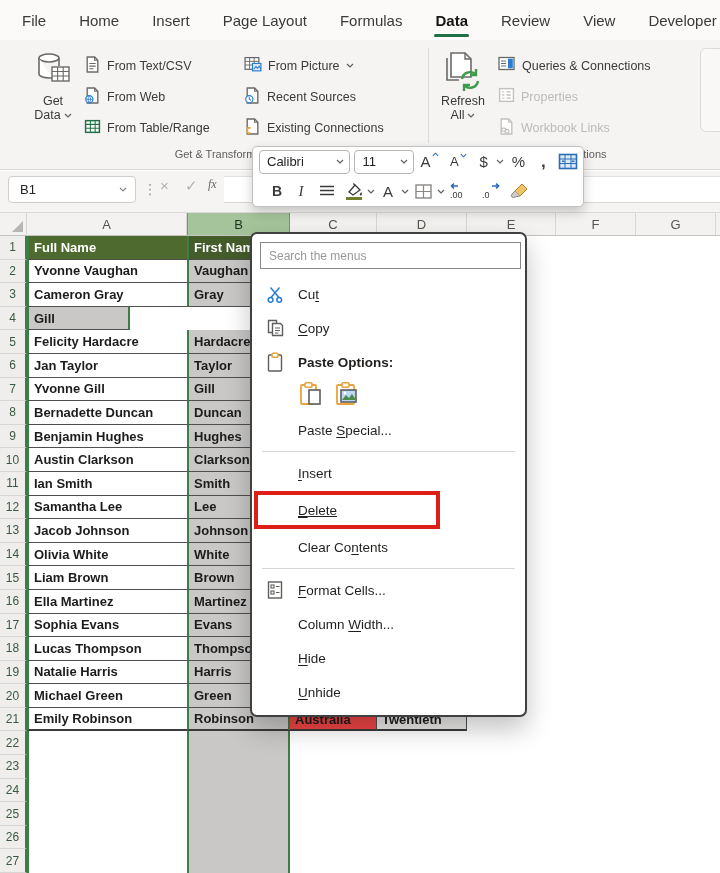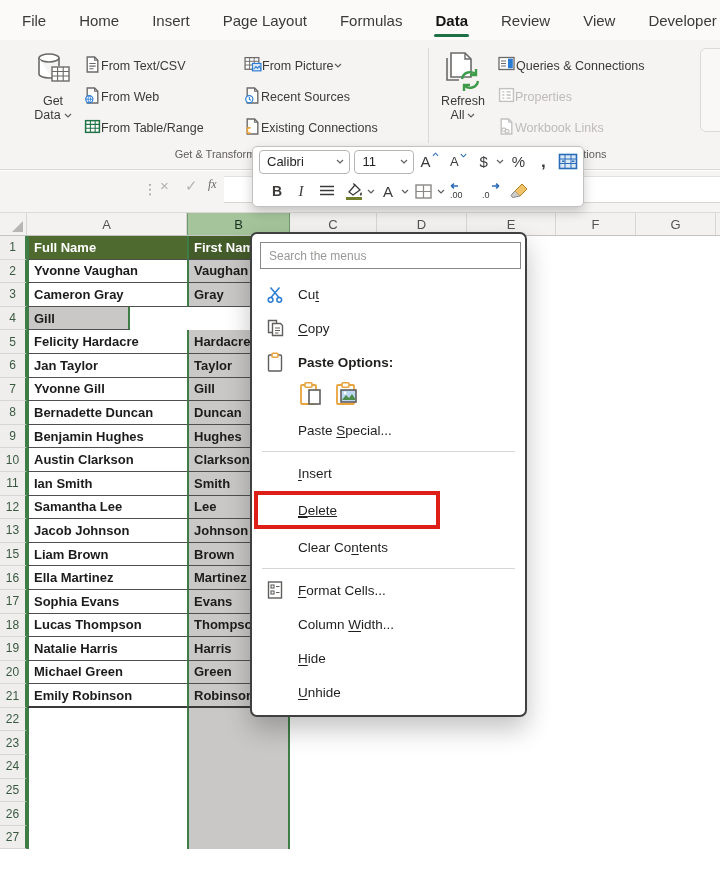--- a/index.html
+++ b/index.html
@@ -15,21 +15,21 @@
                        background:#1e7145; border-radius:2px; }
 
   
   .ribbon { position:absolute; top:40px; left:0; right:0; height:130px; background:#f6f4f3;
             border-bottom:1px solid #d8d6d4; }
   .bigbtn { position:absolute; top:8px; width:58px; text-align:center; font-size:12.5px; color:#3b3a39; }
   .bigbtn .bico { height:44px; display:flex; align-items:center; justify-content:center; }
   .bigbtn .l1 { margin-top:2px; }
   .bigbtn .l2 { display:flex; align-items:center; justify-content:center; gap:3px; }
   .smallcol { position:absolute; top:10px; display:flex; flex-direction:column; }
-  .smallbtn { height:31px; display:flex; align-items:center; font-size:12.5px; color:#3b3a39; white-space:nowrap; }
+  .smallbtn { height:31px; display:flex; align-items:center; gap:6px; font-size:12.5px; color:#3b3a39; white-space:nowrap; }
   .smallbtn.disabled { color:#bdbbb8; }
   .vsep { position:absolute; top:8px; bottom:26px; width:1px; background:#dcdad8; }
   .group-label { position:absolute; top:108px; font-size:11px; color:#605e5c; text-align:center; white-space:nowrap; }
   .partial-btn { position:absolute; top:8px; right:-14px; width:34px; height:84px; border:1px solid #dcdad8;
                  border-radius:6px; background:#f9f8f7; }
   .chev { width:8px; height:5px; }
 
   
   .minibar { position:absolute; top:146px; left:252px; width:332px; height:61px; background:#fff;
              border:1px solid #c3c1bf; border-radius:5px; box-shadow:0 5px 12px rgba(0,0,0,.2); z-index:40;
@@ -244,20 +244,26 @@
         <span>Workbook Links</span>
       </div>
     </div>
 
   <div class="group-label" style="left:150px; width:130px;">Get &amp; Transform</div>
   <div class="group-label" style="left:470px; width:160px;">Queries &amp; Connections</div>
   <div class="partial-btn"></div>
 </div>
 
 <div class="fbar">
+  <div class="namebox">
+    <span>B1</span>
+    <svg class="chev" viewBox="0 0 8 5">
+        <path d="M1 1 L4 4 L7 1" stroke="#8a8886" stroke-width="1.2" fill="none"></path>
+      </svg>
+  </div>
   <div class="fdots">⋮</div>
   <div class="fic" style="left:160px;">×</div>
   <div class="fic" style="left:185px;">✓</div>
   <div class="fic fx" style="left:208px;">fx</div>
   <div class="finput"></div>
 </div>
 
 <div class="colheads" id="colheads">
   <div class="corner"></div>
 <div class="ch" style="width: 160px;">A</div>
@@ -328,20 +334,25 @@
       <div class="rh">12</div>
       <div class="cell cA">Samantha Lee</div>
       <div class="cell cB">Lee</div>
     </div>
     <div class="grow">
       <div class="rh">13</div>
       <div class="cell cA">Jacob Johnson</div>
       <div class="cell cB">Johnson</div>
     </div>
     <div class="grow">
+      <div class="rh">14</div>
+      <div class="cell cA">Olivia White</div>
+      <div class="cell cB">White</div>
+    </div>
+    <div class="grow">
       <div class="rh">15</div>
       <div class="cell cA">Liam Brown</div>
       <div class="cell cB">Brown</div>
     </div>
     <div class="grow">
       <div class="rh">16</div>
       <div class="cell cA">Ella Martinez</div>
       <div class="cell cB">Martinez</div>
     </div>
     <div class="grow">

